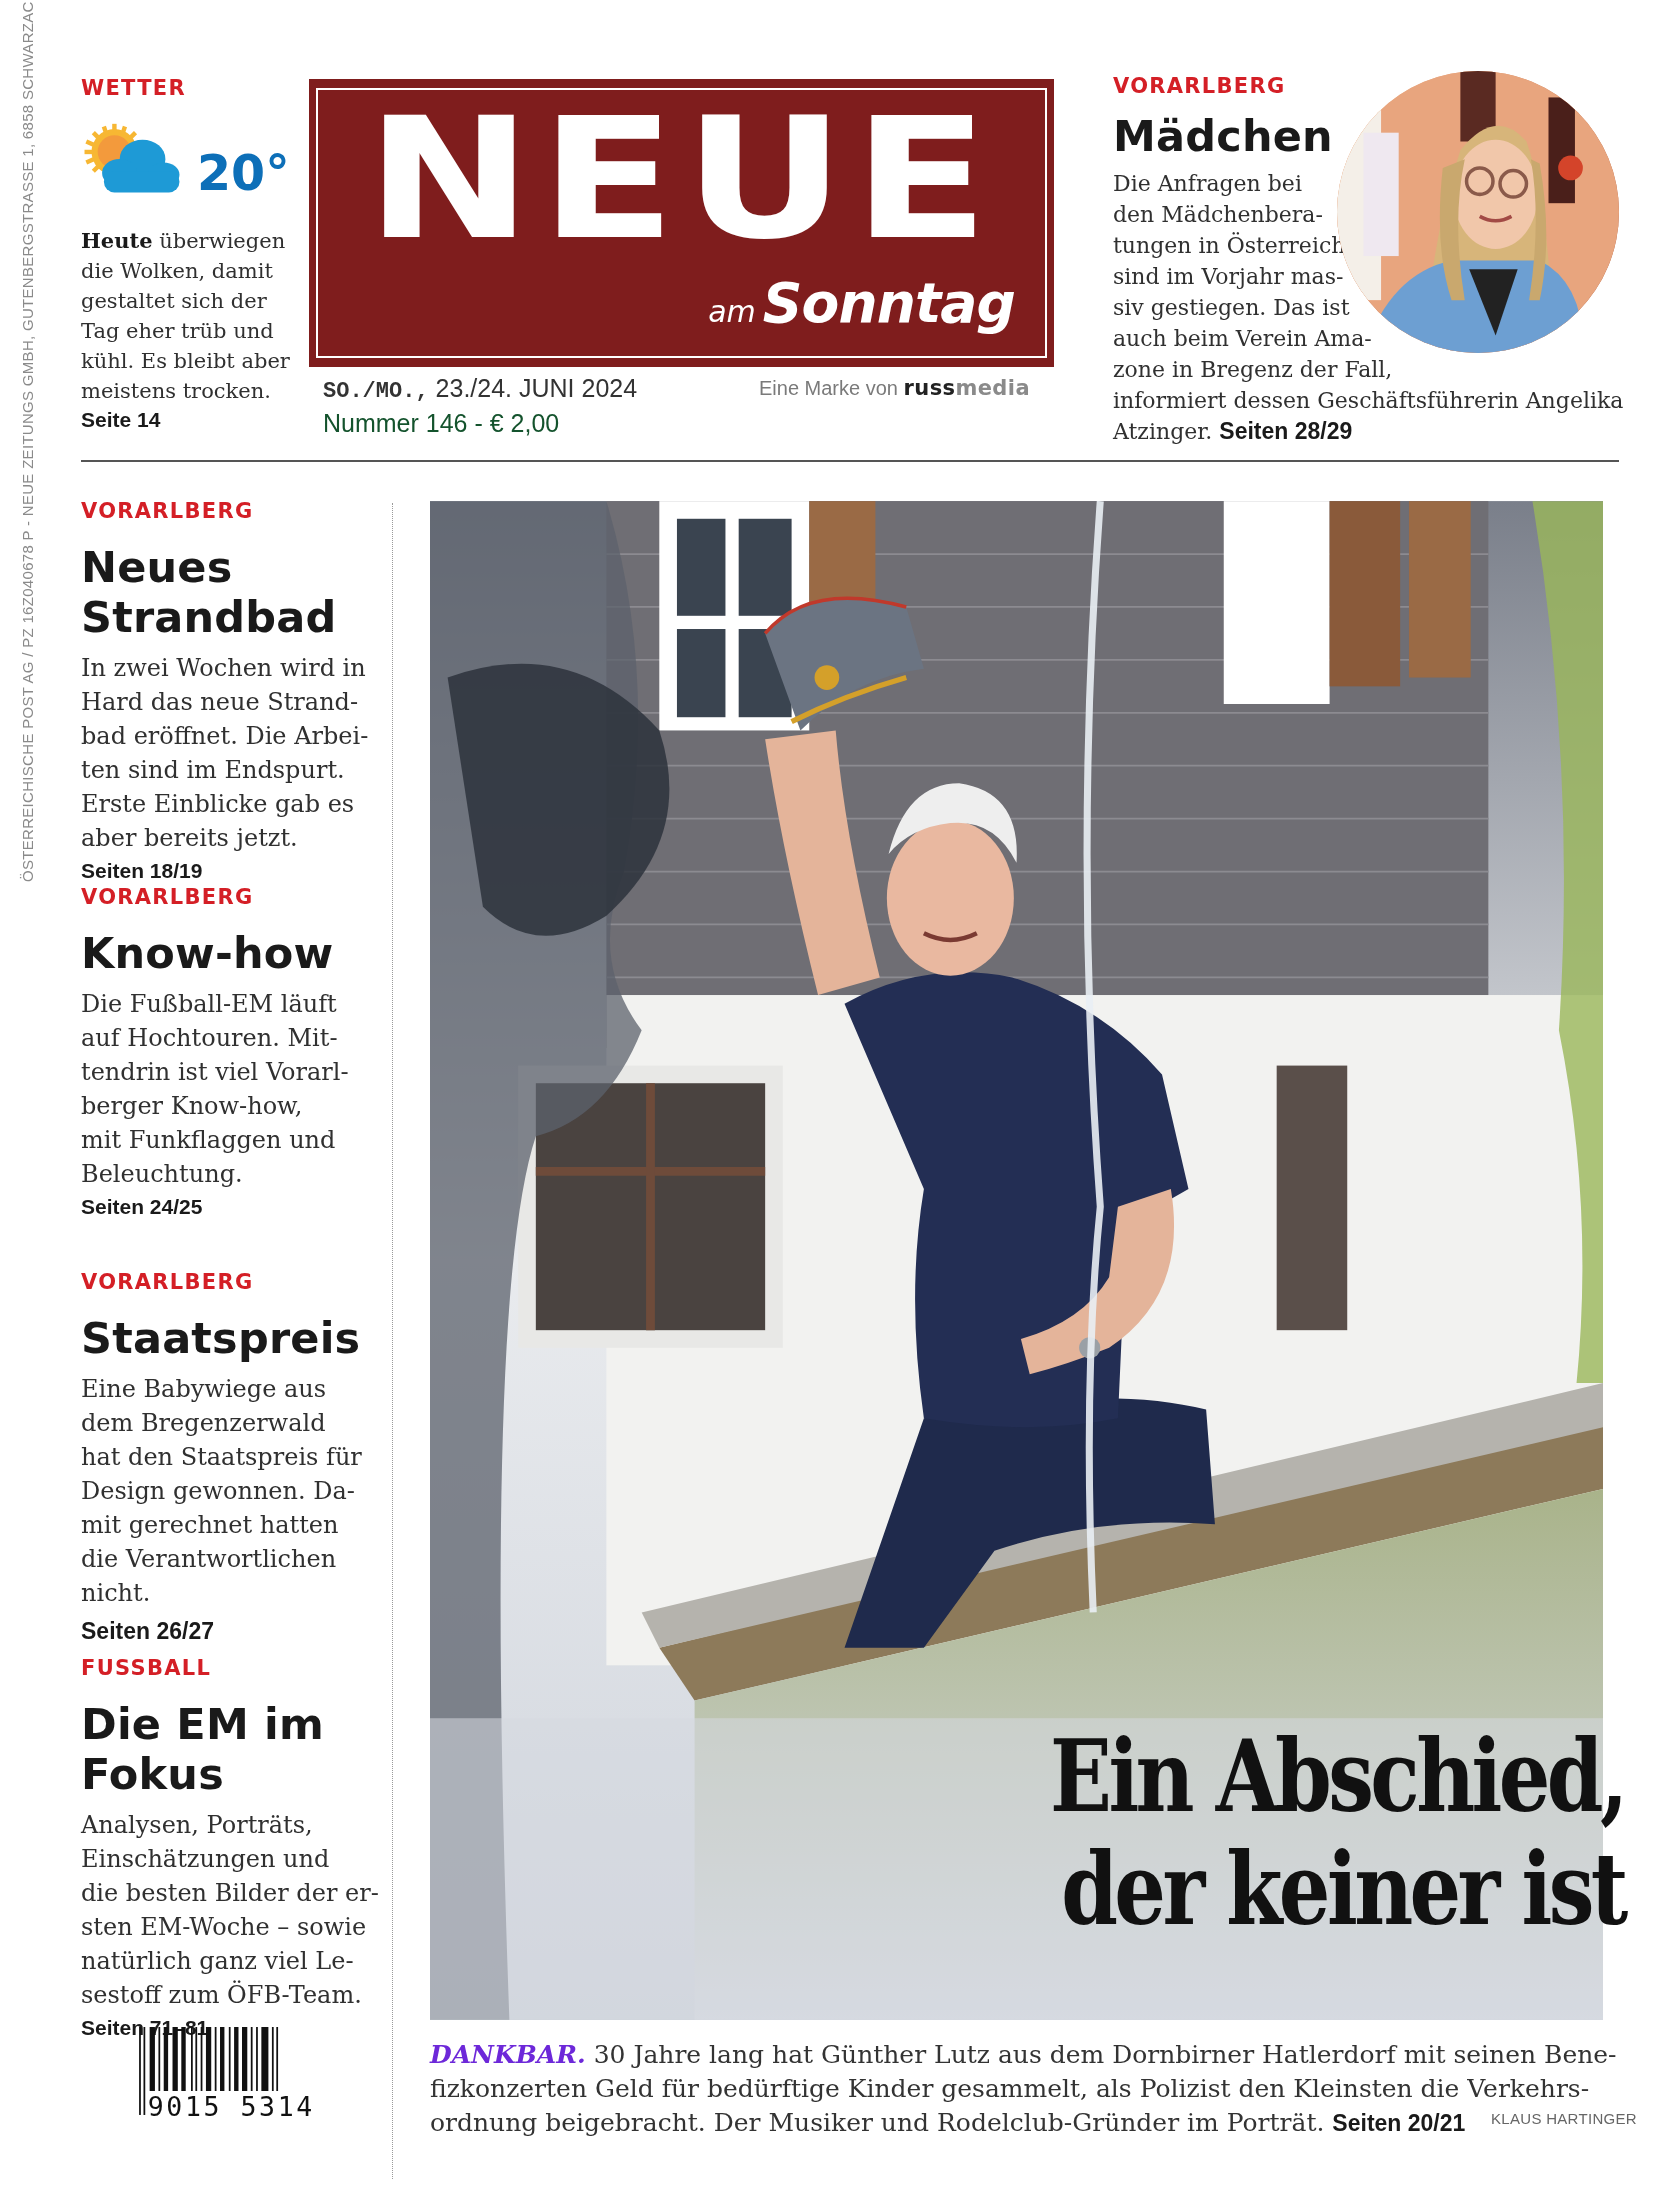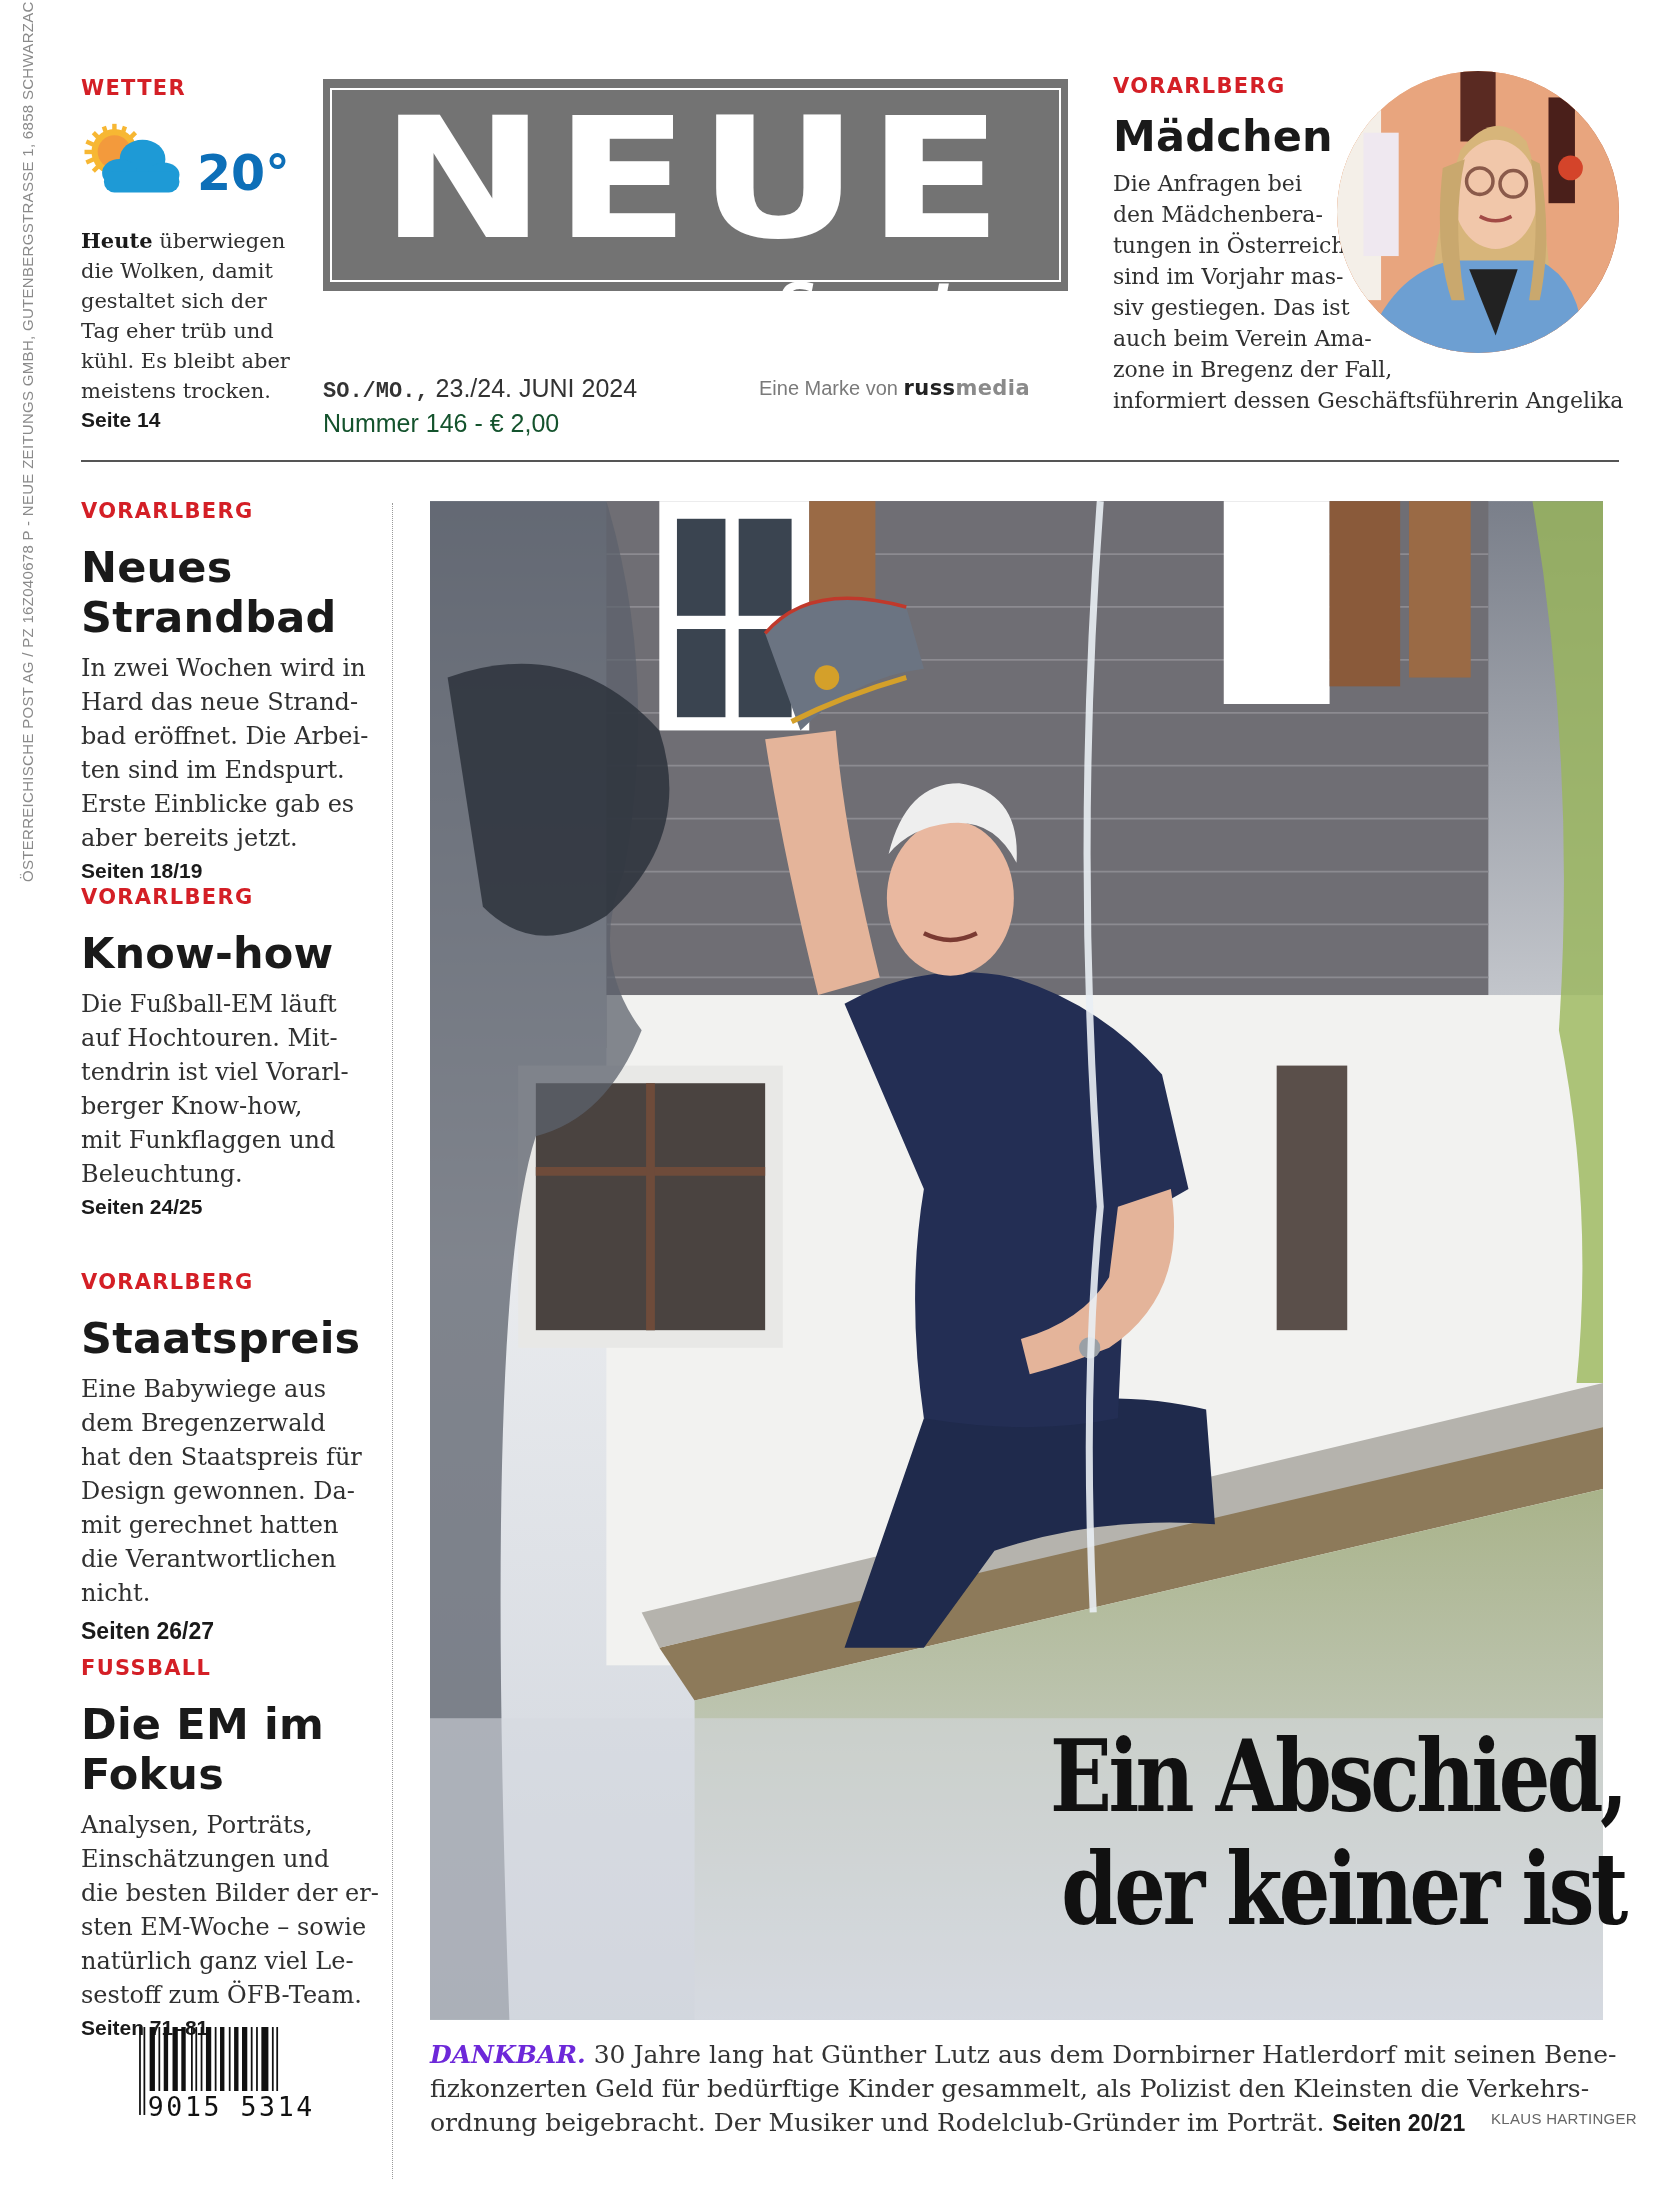--- a/index.html
+++ b/index.html
@@ -24,21 +24,21 @@
 
   
   #weather { left: 81px; top: 76px; width: 229px; }
   #weather .temp { position: absolute; left: 116px; top: 69px; font-family: "DejaVu Sans", sans-serif;
                    font-weight: bold; font-size: 49px; color: #0d6fb8; }
   #weather .wx-icon { position: absolute; left: 0; top: 46px; width: 102px; height: 74px; }
   #weather .wx-body { position: absolute; top: 150px; left: 0; width: 238px; font-size: 21px; line-height: 30px; }
   #weather .wx-ref { position: absolute; top: 332px; left: 0; font-size: 21px; }
 
   
-  #masthead { left: 323px; top: 79px; width: 745px; height: 212px; background: #737373; }
+  #masthead { left: 309px; top: 79px; width: 745px; height: 288px; background: #7f1d1d; }
   #masthead .inner { position: absolute; left: 7px; top: 8.8px; right: 7px; bottom: 8.8px;
                      border: 2.6px solid #ffffff; }
   #masthead .title { position: absolute; left: 0; right: 0; top: 25px; text-align: center;
                      font-family: "DejaVu Sans", sans-serif; font-weight: bold; font-size: 168px;
                      line-height: 150px; color: #ffffff; letter-spacing: 7px; transform: scaleX(1.18); }
   #masthead .sub { position: absolute; right: 39px; top: 192px; color: #ffffff; font-style: italic;
                    font-family: "DejaVu Sans", sans-serif; font-weight: bold; }
   #masthead .sub .am { font-size: 30px; font-weight: normal; margin-right: 7px; text-align: right; }
   #masthead .sub .sonntag { font-size: 55px; letter-spacing: -0.9px; }
 
@@ -159,20 +159,21 @@
   <div class="headline">Mädchen</div>
   <div class="body-text">
     <span class="line">Die Anfragen bei</span>
     <span class="line">den Mädchenbera-</span>
     <span class="line">tungen in Österreich</span>
     <span class="line">sind im Vorjahr mas-</span>
     <span class="line">siv gestiegen. Das ist</span>
     <span class="line">auch beim Verein Ama-</span>
     <span class="line">zone in Bregenz der Fall,</span>
     <span class="line">informiert dessen Geschäftsführerin Angelika</span>
+    <span class="line"><span>Atzinger.</span> <span class="ref inline">Seiten 28/29</span></span>
   </div>
 </div>
 <div class="abs" id="portrait" title="Porträt Angelika Atzinger">
   <svg width="282" height="282" viewBox="0 0 320 320">
     <rect x="0" y="0" width="320" height="320" fill="#e8a57e"></rect>
     <rect x="0" y="40" width="50" height="220" fill="#f4efe8"></rect>
     <rect x="30" y="70" width="40" height="140" fill="#efe8f0"></rect>
     <rect x="140" y="0" width="40" height="80" fill="#5a2a22"></rect>
     <rect x="240" y="30" width="30" height="120" fill="#4a1f1a"></rect>
     <circle cx="265" cy="110" r="14" fill="#d4442a"></circle>

